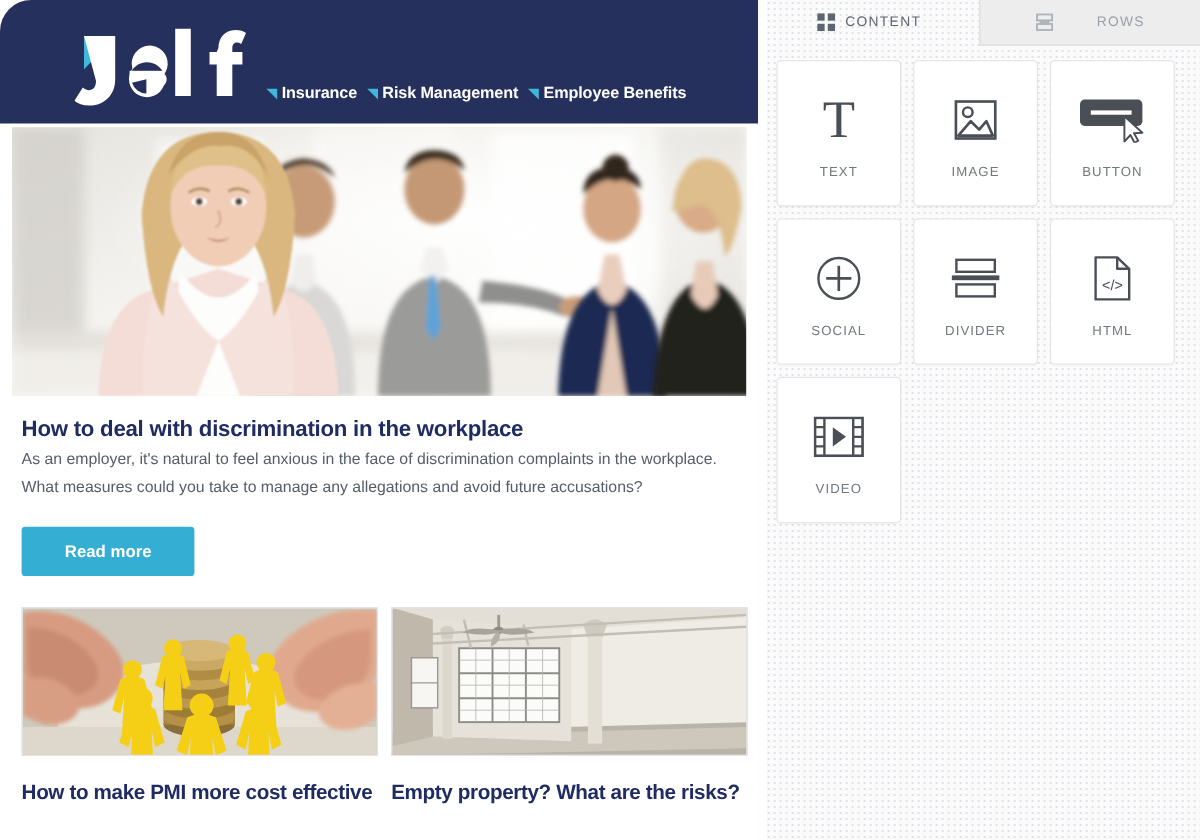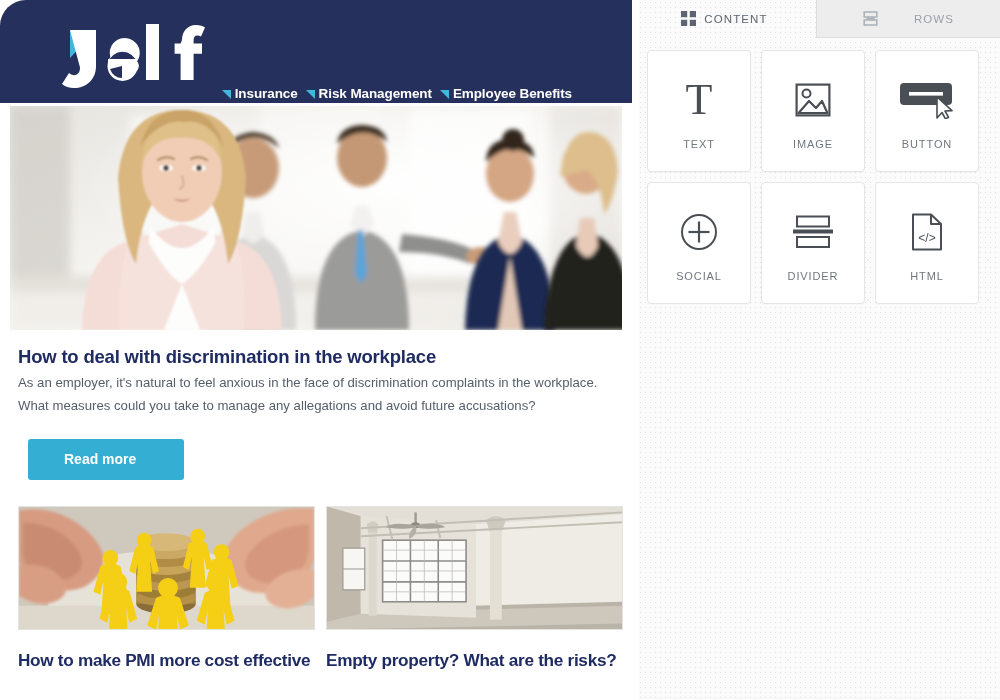--- a/index.html
+++ b/index.html
@@ -26,21 +26,21 @@
     height: 103px;
     background: #26305c;
     border-top-left-radius: 26px;
     overflow: hidden;
   }
   .logo {
     position: absolute; left: 62px; top: 18px;
     width: 150px; height: 72px;
   }
   .nav {
-    position: absolute; right: 60px; bottom: 2px;
+    position: absolute; right: 60px; bottom: 18px;
     display: flex; align-items: center; gap: 0px;
     white-space: nowrap;
   }
   .nav-item {
     display: flex; align-items: center;
     color: #ffffff;
     font-size: 13.5px; font-weight: bold;
     margin-left: 8px;
     letter-spacing: -0.1px;
   }
@@ -77,26 +77,25 @@
     line-height: 1.72;
     max-width: 596px;
   }
   .btn-readmore {
     display: inline-block;
     margin-top: 22px;
     background: #35aed3;
     color: #ffffff;
     font-size: 14px;
     font-weight: bold;
-    padding: 13px 48px 14px 36px;
+    padding: 13px 36px 14px 36px;
     border-radius: 3px;
     border: none;
     cursor: pointer;
     line-height: 1;
-    margin-left: 10px;
   }
 
   
   .teasers {
     display: flex;
     gap: 11px;
     padding: 26px 14px 0 18px;
   }
   .teaser { width: 297px; }
   .thumb {
@@ -568,16 +567,33 @@
         <div class="glyph">
           <svg width="32" height="38" viewBox="0 0 32 38" xmlns="http://www.w3.org/2000/svg">
             <path d="M2 1.5 H20 L30 11 V36.5 H2 Z" fill="none" stroke="#4a4f55" stroke-width="2" stroke-linejoin="round"></path>
             <path d="M20 1.5 V11 H30" fill="none" stroke="#4a4f55" stroke-width="2" stroke-linejoin="round"></path>
             <text x="16" y="29" text-anchor="middle" font-family="'Liberation Sans', sans-serif" font-size="12" fill="#4a4f55">&lt;/&gt;</text>
           </svg>
         </div>
         <div class="tlabel">HTML</div>
       </div>
 
+      <div class="tile">
+        <div class="glyph">
+          <svg width="42" height="34" viewBox="0 0 42 34" xmlns="http://www.w3.org/2000/svg">
+            <rect x="1.2" y="1.2" width="39.6" height="31.6" fill="none" stroke="#4a4f55" stroke-width="2.2"></rect>
+            <line x1="9" y1="1.2" x2="9" y2="32.8" stroke="#4a4f55" stroke-width="2"></line>
+            <line x1="33" y1="1.2" x2="33" y2="32.8" stroke="#4a4f55" stroke-width="2"></line>
+            <line x1="1.2" y1="9" x2="9" y2="9" stroke="#4a4f55" stroke-width="1.8"></line>
+            <line x1="1.2" y1="17" x2="9" y2="17" stroke="#4a4f55" stroke-width="1.8"></line>
+            <line x1="1.2" y1="25" x2="9" y2="25" stroke="#4a4f55" stroke-width="1.8"></line>
+            <line x1="33" y1="9" x2="40.8" y2="9" stroke="#4a4f55" stroke-width="1.8"></line>
+            <line x1="33" y1="17" x2="40.8" y2="17" stroke="#4a4f55" stroke-width="1.8"></line>
+            <line x1="33" y1="25" x2="40.8" y2="25" stroke="#4a4f55" stroke-width="1.8"></line>
+            <path d="M16 9 L27 17 L16 25 Z" fill="#4a4f55"></path>
+          </svg>
+        </div>
+        <div class="tlabel">VIDEO</div>
+      </div>
 
     </div>
   </div>
 </div>
 
 </body></html>

